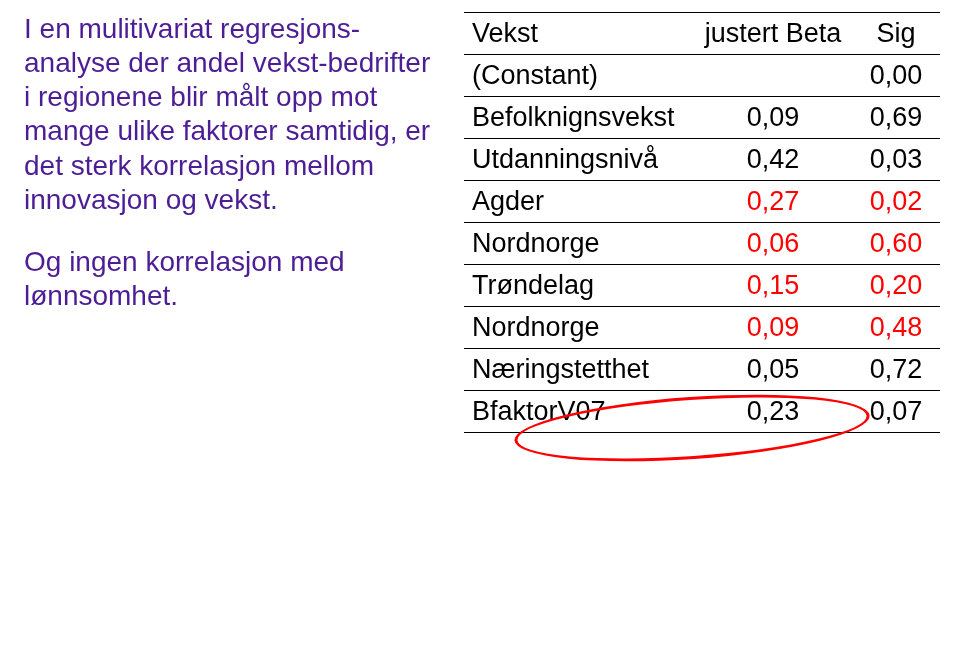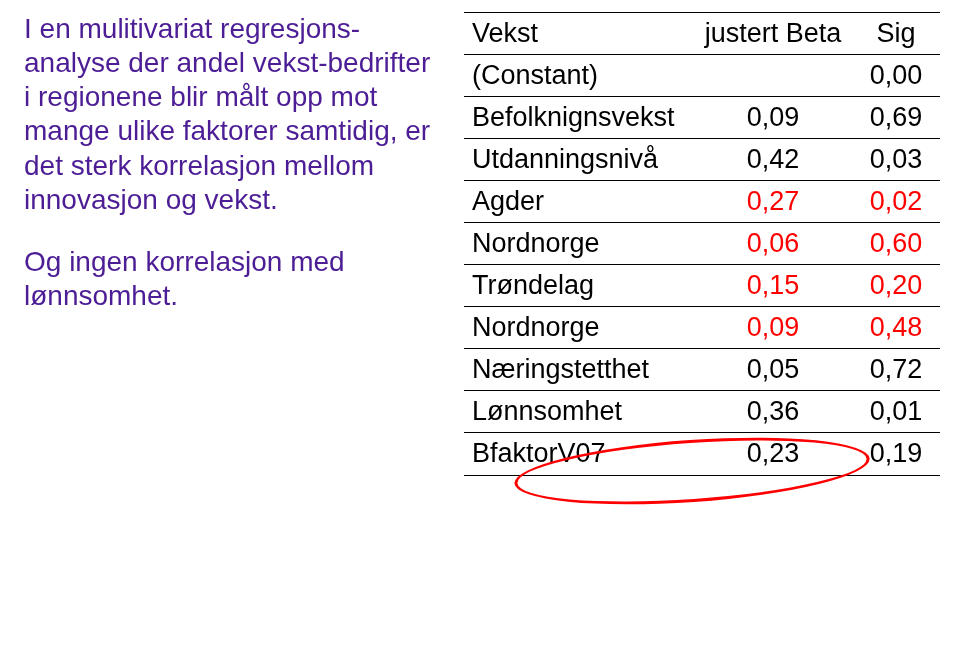--- a/index.html
+++ b/index.html
@@ -120,26 +120,21 @@
             <td>Nordnorge</td>
             <td class="red">0,09</td>
             <td class="red">0,48</td>
           </tr>
           <tr>
             <td>Næringstetthet</td>
             <td>0,05</td>
             <td>0,72</td>
           </tr>
           <tr>
-            <td>Lønnsomhet</td>
-            <td>0,36</td>
-            <td>0,01</td>
-          </tr>
-          <tr>
             <td>BfaktorV07</td>
             <td>0,23</td>
-            <td>0,19</td>
+            <td>0,07</td>
           </tr>
         </tbody>
     </table>
     <div class="ellipse"></div>
   </div>
 </div>
 
 </body></html>

